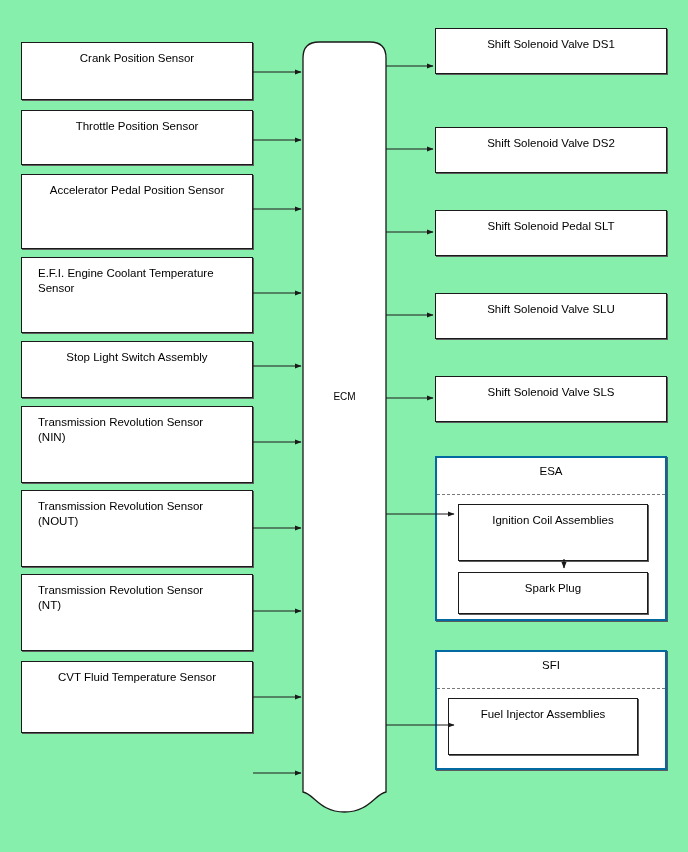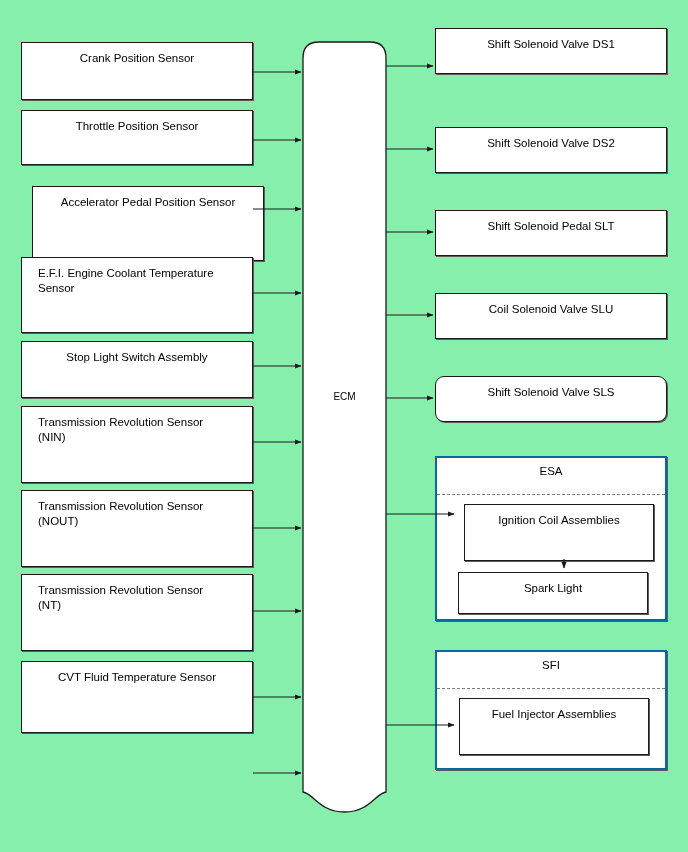--- a/index.html
+++ b/index.html
@@ -139,21 +139,21 @@
 <div id="diagram-root">
 
   <div class="node sensor-box" style="left:21px; top:42px; width:232px; height:58px;">
     <div class="node-label">Crank Position Sensor</div>
   </div>
 
   <div class="node sensor-box" style="left:21px; top:110px; width:232px; height:55px;">
     <div class="node-label">Throttle Position Sensor</div>
   </div>
 
-  <div class="node sensor-box" style="left:32px; top:174px; width:232px; height:75px;margin-top:12px;">
+  <div class="node sensor-box" style="left:21px; top:174px; width:232px; height:75px;">
     <div class="node-label">Accelerator Pedal Position Sensor</div>
   </div>
 
   <div class="node sensor-box label-left" style="left:21px; top:257px; width:232px; height:76px;">
     <div class="node-label">E.F.I. Engine Coolant Temperature
 Sensor</div>
   </div>
 
   <div class="node sensor-box" style="left:21px; top:341px; width:232px; height:57px;">
     <div class="node-label">Stop Light Switch Assembly</div>
@@ -195,45 +195,45 @@
 
   <div class="node actuator-box" style="left:435px; top:127px; width:232px; height:46px;">
     <div class="node-label">Shift Solenoid Valve DS2</div>
   </div>
 
   <div class="node actuator-box" style="left:435px; top:210px; width:232px; height:46px;">
     <div class="node-label">Shift Solenoid Pedal SLT</div>
   </div>
 
   <div class="node actuator-box" style="left:435px; top:293px; width:232px; height:46px;">
-    <div class="node-label">Coil Solenoid Valve SLU</div>
-  </div>
-
-  <div class="node actuator-box" style="left:435px; top:376px; width:232px; height:46px;border-radius:9px;">
+    <div class="node-label">Shift Solenoid Valve SLU</div>
+  </div>
+
+  <div class="node actuator-box" style="left:435px; top:376px; width:232px; height:46px;">
     <div class="node-label">Shift Solenoid Valve SLS</div>
   </div>
 
   <div class="group-box" style="left:435px; top:456px; width:232px; height:165px;">
     <div class="group-title">ESA</div>
     <div class="group-divider" style="top:36px;"></div>
 
-    <div class="inner-box" style="left:21px; top:46px; width:190px; height:57px;margin-left:6px;">
+    <div class="inner-box" style="left:21px; top:46px; width:190px; height:57px;">
       <div class="node-label">Ignition Coil Assemblies</div>
     </div>
 
     <div class="inner-box" style="left:21px; top:114px; width:190px; height:42px;">
-      <div class="node-label">Spark Light</div>
+      <div class="node-label">Spark Plug</div>
     </div>
   </div>
 
   <div class="group-box" style="left:435px; top:650px; width:232px; height:120px;">
     <div class="group-title">SFI</div>
     <div class="group-divider" style="top:36px;"></div>
 
-    <div class="inner-box" style="left:22px; top:46px; width:190px; height:57px;padding-left:40px;">
+    <div class="inner-box" style="left:11px; top:46px; width:190px; height:57px;padding-left:40px;">
       <div class="node-label">Fuel Injector Assemblies</div>
     </div>
   </div>
 
   <svg id="connectors" viewBox="0 0 688 852">
     <defs>
       <marker id="arrowhead" markerWidth="7" markerHeight="7" refX="6.4" refY="3" orient="auto" markerUnits="userSpaceOnUse">
         <polygon points="0,0.3 7,3 0,5.7"></polygon>
       </marker>
     </defs>

